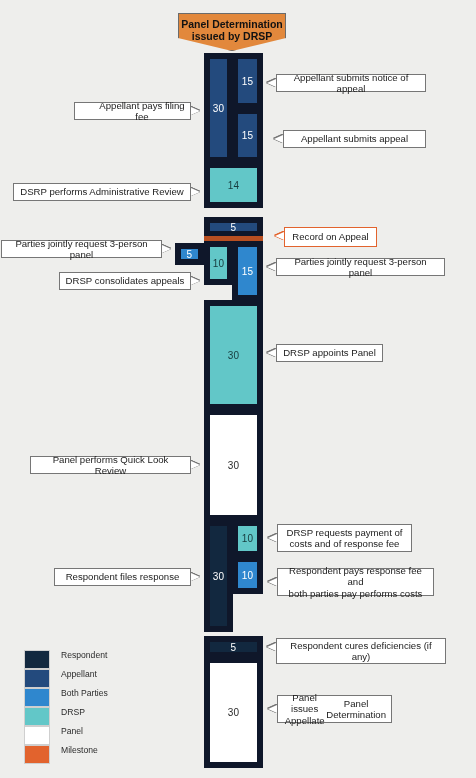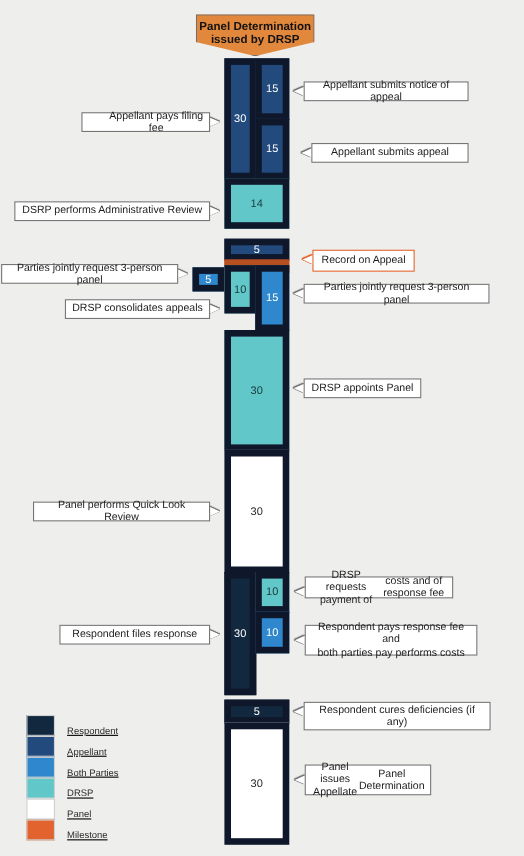--- a/index.html
+++ b/index.html
@@ -76,21 +76,21 @@
   .tail-l.mile{filter:drop-shadow(-0.9px 0 0 #e2632d) drop-shadow(0 -0.9px 0 #e2632d) drop-shadow(0 .9px 0 #e2632d);}
   .tail-r{ 
     border-top:4px solid transparent;
     border-bottom:4px solid transparent;
     border-left:9px solid #ffffff;
     filter:drop-shadow(0.6px 0 0 #767676) drop-shadow(0 -0.6px 0 #767676) drop-shadow(0 .6px 0 #767676);
   }
 
   
   .legend{position:absolute;left:24px;top:650px;width:120px;}
-  .lg-row{display:flex;align-items:flex-end;height:19px;text-decoration:underline;}
+  .lg-row{display:flex;align-items:flex-start;height:19px;}
   .lg-sw{width:26px;height:19px;border:1px solid #cfcfcf;box-sizing:border-box;flex:0 0 26px;}
   .lg-lb{font-size:8.6px;color:#2b2b2b;margin-left:11px;white-space:nowrap;}
 </style>
 </head>
 <body>
 
 <div id="stage">
 
   <div class="banner">
     <span>Panel Determination</span>
@@ -177,21 +177,21 @@
   <div class="callout" style="left:276px;top:258px;width:169px;height:18px;">
     <span>Parties jointly request 3-person panel</span>
   </div>
   <div class="tail tail-l" style="left:267px;top:263px;"></div>
 
   <div class="callout" style="left:276px;top:344px;width:107px;height:18px;">
     <span>DRSP appoints Panel</span>
   </div>
   <div class="tail tail-l" style="left:267px;top:349px;"></div>
 
-  <div class="callout" style="left:277px;top:524px;width:135px;height:20px;flex-direction:row;">
+  <div class="callout" style="left:277px;top:524px;width:135px;height:28px;flex-direction:column;">
     <span>DRSP requests payment of</span>
     <span>costs and of response fee</span>
   </div>
   <div class="tail tail-l" style="left:268px;top:534px;"></div>
 
   <div class="callout" style="left:277px;top:568px;width:157px;height:28px;flex-direction:column;">
     <span>Respondent pays response fee and</span>
     <span>both parties pay performs costs</span>
   </div>
   <div class="tail tail-l" style="left:268px;top:578px;"></div>

